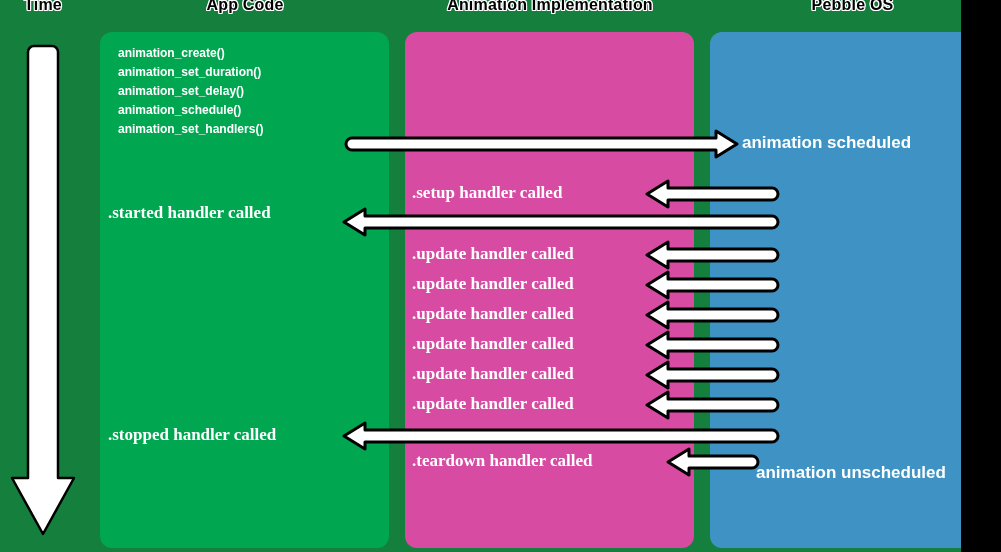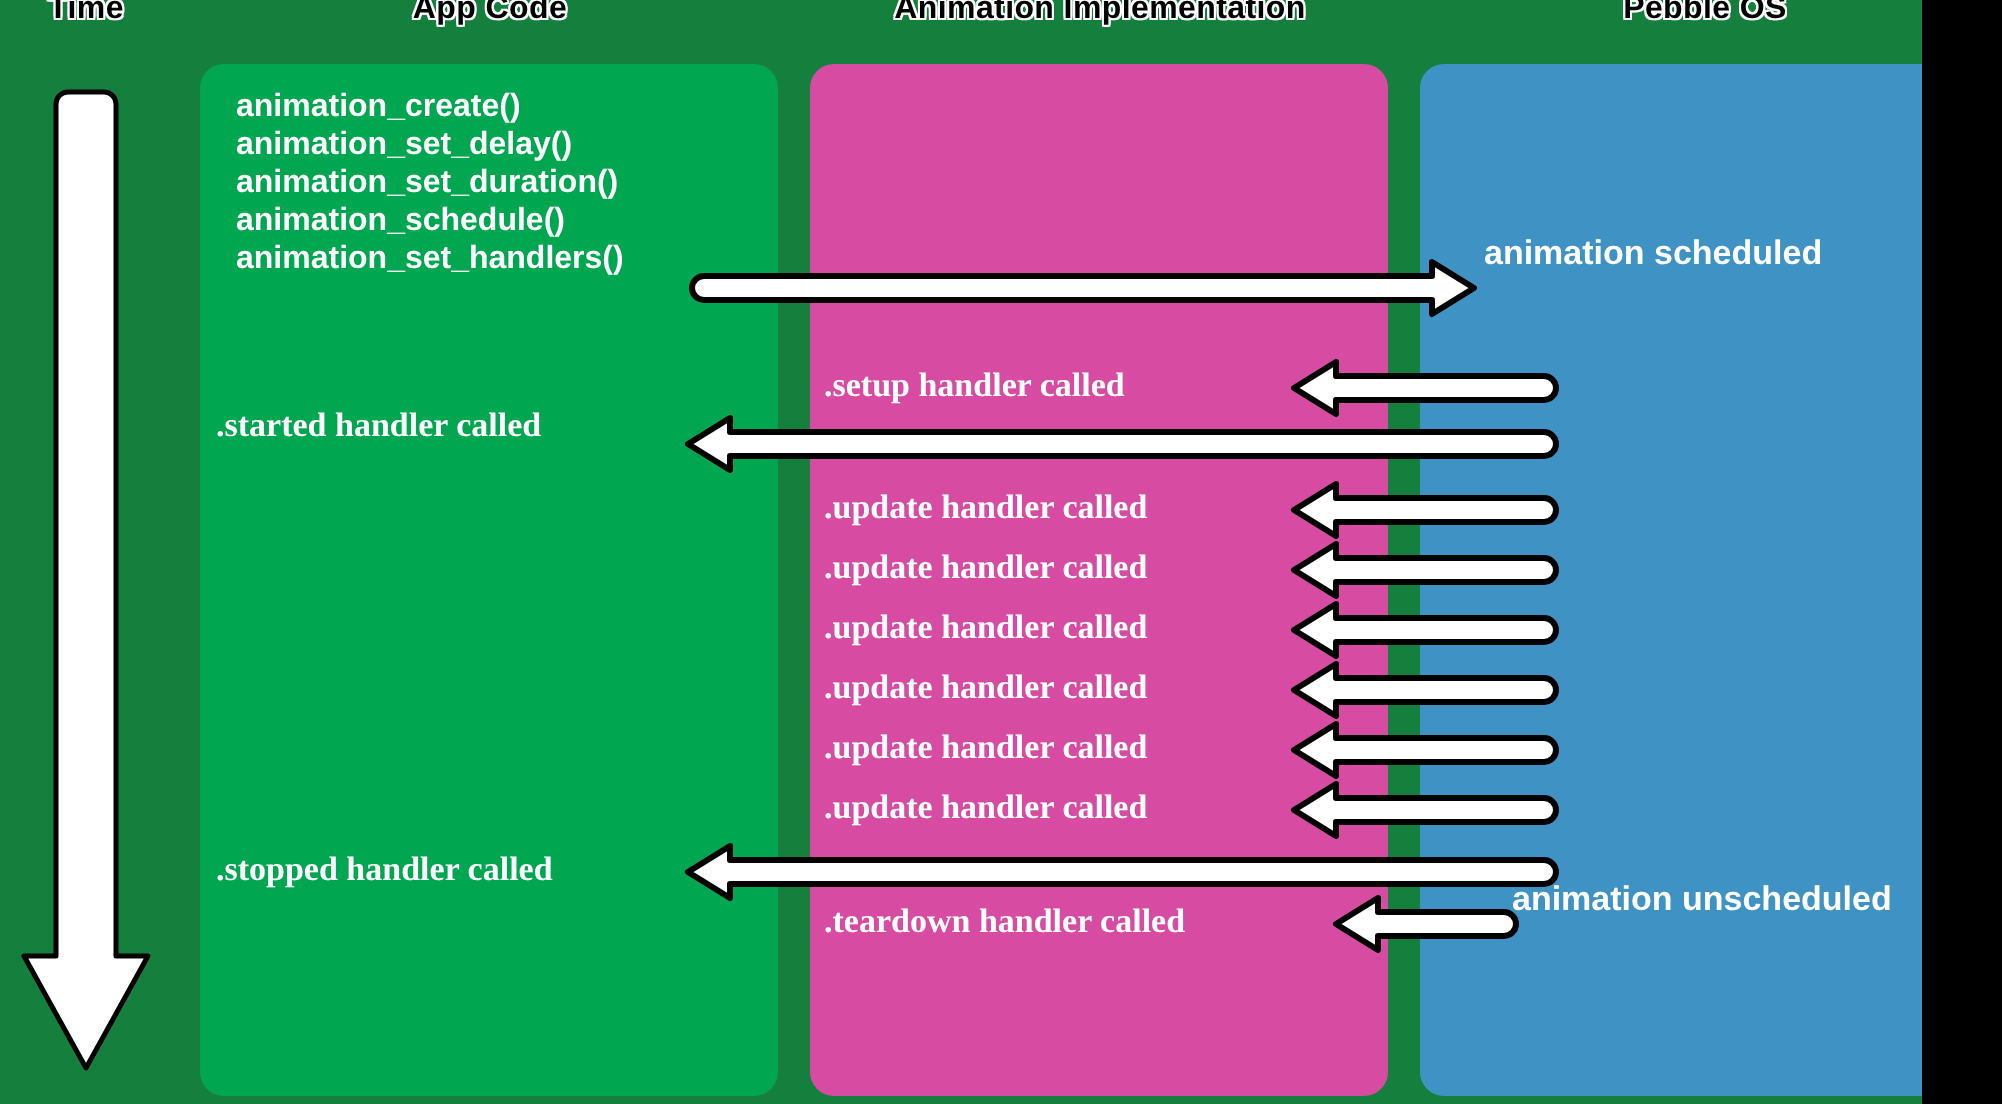--- a/index.html
+++ b/index.html
@@ -84,21 +84,21 @@
   }
   .msg.right { text-align: left; font-family: Liberation Serif, serif; }
   .msg.left  { text-align: left; }
 
   
   #call-list {
     position: absolute;
     left: 118px;
     top: 44px;
     color: #ffffff;
-    font-size: 16px;
+    font-size: 12px;
     font-weight: bold;
     line-height: 19px;
     white-space: nowrap;
   }
 </style>
 </head>
 <body>
 
 <div id="stage">
 
@@ -119,22 +119,22 @@
              L 20 12
              A 6 6 0 0 1 26 6 Z" fill="#ffffff" stroke="#000000" stroke-width="2.5" stroke-linejoin="round"></path>
   </svg>
 
   <div class="lane" id="lane-app"></div>
   <div class="lane" id="lane-anim"></div>
   <div class="lane" id="lane-os"></div>
 
   <div id="call-list">
     <div>animation_create()</div>
+    <div>animation_set_duration()</div>
     <div>animation_set_delay()</div>
-    <div>animation_set_duration()</div>
     <div>animation_schedule()</div>
     <div>animation_set_handlers()</div>
   </div>
 
   <svg id="arrows" viewBox="0 0 1001 552">
 
     <path d="M 352 138 L 716 138 L 716 131 L 737 144 L 716 157 L 716 150 L 352 150
              A 6 6 0 0 1 352 138 Z" fill="#ffffff" stroke="#000000" stroke-width="3" stroke-linejoin="round"></path>
 
     <path d="M 772 188 L 668 188 L 668 181 L 647 194 L 668 207 L 668 200 L 772 200
@@ -156,32 +156,32 @@
     <path d="M 772 399 L 668 399 L 668 392 L 647 405 L 668 418 L 668 411 L 772 411
              A 6 6 0 0 0 772 399 Z" fill="#ffffff" stroke="#000000" stroke-width="3" stroke-linejoin="round"></path>
 
     <path d="M 772 430 L 365 430 L 365 423 L 344 436 L 365 449 L 365 442 L 772 442
              A 6 6 0 0 0 772 430 Z" fill="#ffffff" stroke="#000000" stroke-width="3" stroke-linejoin="round"></path>
 
     <path d="M 752 456 L 689 456 L 689 449 L 668 462 L 689 475 L 689 468 L 752 468
              A 6 6 0 0 0 752 456 Z" fill="#ffffff" stroke="#000000" stroke-width="3" stroke-linejoin="round"></path>
   </svg>
 
-  <div class="msg left" style="left: 742px; top: 118px;">animation scheduled</div>
+  <div class="msg left" style="left: 742px; top: 134px;">animation scheduled</div>
 
   <div class="msg right" style="left: 412px; top: 184px; width: 228px;">.setup handler called</div>
 
   <div class="msg right" style="left: 108px; top: 204px; width: 228px;">.started handler called</div>
 
   <div class="msg right" style="left: 412px; top: 245px; width: 228px;">.update handler called</div>
   <div class="msg right" style="left: 412px; top: 275px; width: 228px;">.update handler called</div>
   <div class="msg right" style="left: 412px; top: 305px; width: 228px;">.update handler called</div>
   <div class="msg right" style="left: 412px; top: 335px; width: 228px;">.update handler called</div>
   <div class="msg right" style="left: 412px; top: 365px; width: 228px;">.update handler called</div>
   <div class="msg right" style="left: 412px; top: 395px; width: 228px;">.update handler called</div>
 
   <div class="msg right" style="left: 412px; top: 452px; width: 249px;">.teardown handler called</div>
 
   <div class="msg right" style="left: 108px; top: 426px; width: 228px;">.stopped handler called</div>
 
-  <div class="msg left" style="left: 756px; top: 441px;">animation unscheduled</div>
+  <div class="msg left" style="left: 756px; top: 464px;">animation unscheduled</div>
 
 </div>
 
 </body></html>

